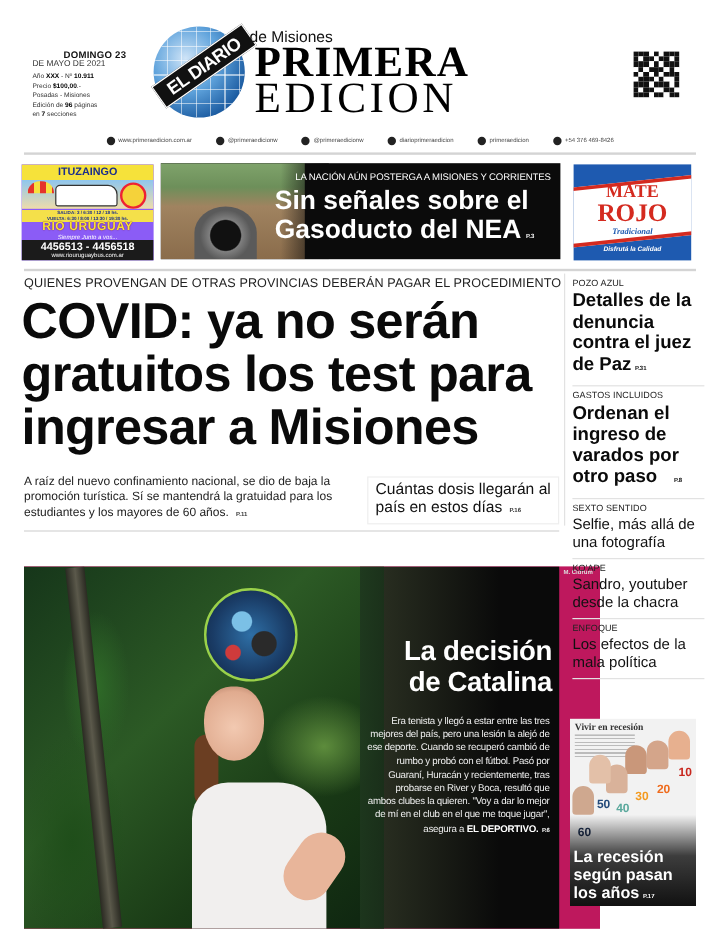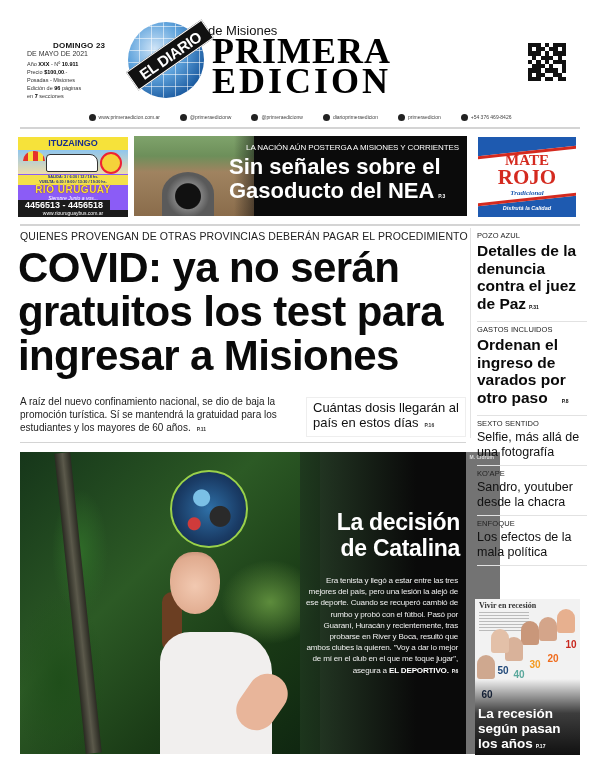--- a/index.html
+++ b/index.html
@@ -21,21 +21,21 @@
   .globe::before { content: ""; position: absolute; inset: 0; border-radius: 50%;
     background:
       repeating-linear-gradient(0deg, transparent 0 11px, rgba(255,255,255,0.55) 11px 12px),
       repeating-linear-gradient(90deg, transparent 0 11px, rgba(255,255,255,0.55) 11px 12px); }
   .eldiario-band { position: absolute; left: -4px; top: 24px; width: 92px; height: 22px; background: #111;
     color: #fff; font-weight: 700; font-size: 15px; line-height: 22px; text-align: center;
     transform: rotate(-35deg); letter-spacing: -0.5px; border: 1.5px solid #fff; font-family: "Liberation Sans", sans-serif; }
   .demisiones { position: absolute; left: 80px; top: 3px; font-weight: 400; font-size: 13px; color: #111; }
   .primera { position: absolute; left: 84px; top: 14px; font-family: "Liberation Serif", serif; font-weight: 700;
     font-size: 36px; line-height: 34px; letter-spacing: 1px; color: #000; }
-  .edicion { position: absolute; left: 84px; top: 44px; font-family: "Liberation Serif", serif; font-weight: 700;
+  .edicion { position: absolute; left: 84px; top: 44px; font-family: "Liberation Serif", serif; font-weight: 400;
     font-size: 36px; line-height: 34px; letter-spacing: 3px; color: #000; }
 
   .qr { position: absolute; left: 528px; top: 43px; width: 38px; height: 38px; background: #fff;
     display: grid; grid-template-columns: repeat(9, 1fr); grid-template-rows: repeat(9, 1fr); gap: 0; }
   .qr span { background: #111; }
   .qr span.w { background: #fff; }
 
   .socials { position: absolute; left: 0; top: 110px; width: 600px; height: 14px; display: flex;
     justify-content: center; gap: 20px; font-size: 5px; color: #444; align-items: center; }
   .social { display: flex; align-items: center; gap: 3px; }
@@ -49,21 +49,21 @@
   .ad-left .beach { position: absolute; left: 0; top: 13px; width: 110px; height: 24px; background: linear-gradient(#8fc6ee, #eedcaa); }
   .ad-left .bus { position: absolute; left: 28px; top: 17px; width: 52px; height: 18px; background: #fff; border-radius: 4px 8px 2px 2px; border: 1px solid #333; }
   .ad-left .umbrella { position: absolute; left: 5px; top: 14px; width: 22px; height: 10px; border-radius: 11px 11px 0 0;
     background: repeating-linear-gradient(90deg, #e5322b 0 5px, #f7e040 5px 10px); }
   .ad-left .logo-o { position: absolute; left: 82px; top: 15px; width: 22px; height: 22px; border-radius: 50%; background: #f5d23a; border: 2px solid #e23; }
   .ad-left .sched { position: absolute; left: 0; top: 38px; width: 110px; height: 10px; background: #f4e04a; color: #1a2e8c;
     font-size: 3.8px; font-weight: 700; text-align: center; line-height: 5px; }
   .ad-left .brand { position: absolute; left: 0; top: 48px; width: 110px; height: 10px; color: #f6e23a; font-weight: 700;
     font-size: 10px; text-align: center; line-height: 10px; letter-spacing: 0.5px; text-shadow: 0 0 1px #7b0000; }
   .ad-left .tag { position: absolute; left: 0; top: 58px; width: 110px; font-size: 5px; color: #fff; text-align: center; font-style: italic; }
-  .ad-left .phones { position: absolute; left: 0; top: 63px; width: 92px; height: 10px; background: #1b1b1b; color: #fff;
+  .ad-left .phones { position: absolute; left: 0; top: 63px; width: 110px; height: 10px; background: #1b1b1b; color: #fff;
     font-weight: 700; font-size: 9px; text-align: center; line-height: 10px; }
   .ad-left .url { position: absolute; left: 0; top: 73px; width: 110px; height: 7px; background: #1b1b1b; color: #fff;
     font-size: 5px; text-align: center; line-height: 7px; }
 
   .banner { position: absolute; left: 134px; top: 136px; width: 333px; height: 80px; background: #0b0b0b; overflow: hidden; }
   .banner .photo { position: absolute; left: 0; top: 0; width: 120px; height: 80px;
     background: linear-gradient(180deg, #7fa36b 0%, #6d8f5a 25%, #a08360 45%, #8a6c4b 100%); }
   .banner .photo::after { content: ""; position: absolute; left: 100px; top: 0; width: 40px; height: 80px;
     background: linear-gradient(90deg, rgba(11,11,11,0), #0b0b0b); }
   .banner .pipe { position: absolute; left: 28px; top: 36px; width: 52px; height: 44px; border-radius: 50% 50% 0 0;
@@ -89,21 +89,21 @@
   .main-kicker { position: absolute; left: 20px; top: 230px; font-size: 10.5px; color: #222; letter-spacing: 0.1px; }
   .main-head { position: absolute; left: 18px; top: 246px; width: 450px; font-weight: 700; font-size: 42px;
     line-height: 44px; color: #0a0a0a; letter-spacing: -0.6px; }
   .main-body { position: absolute; left: 20px; top: 395px; width: 276px; font-size: 10px; line-height: 13px; color: #222; }
   .pg-small { font-size: 5px; font-weight: 700; margin-left: 6px; color: #333; }
   .sub-box { position: absolute; left: 306px; top: 397px; width: 160px; height: 40px; border: 1px solid #eee;
     font-size: 13px; line-height: 15px; color: #111; padding: 2px 0 0 6px; }
   .col-divider { position: absolute; left: 470px; top: 228px; width: 1px; height: 210px; background: #e2e2e2; }
 
   
-  .feature { position: absolute; left: 20px; top: 452px; width: 480px; height: 302px; background: #737373; overflow: hidden; }
+  .feature { position: absolute; left: 20px; top: 472px; width: 480px; height: 302px; background: #be185d; overflow: hidden; }
   .feature .jungle { position: absolute; left: 0; top: 0; width: 300px; height: 302px;
     background:
       radial-gradient(ellipse 40px 90px at 60px 100px, #2f6b28 0%, rgba(47,107,40,0) 70%),
       radial-gradient(ellipse 70px 60px at 250px 150px, #5d8c3c 0%, rgba(93,140,60,0) 70%),
       radial-gradient(ellipse 60px 120px at 40px 230px, #1f4e1a 0%, rgba(31,78,26,0) 75%),
       linear-gradient(135deg, #16361a 0%, #2c5a25 40%, #1a3b16 70%, #0e2410 100%); }
   .feature .jungle-r { position: absolute; left: 280px; top: 0; width: 166px; height: 302px;
     background: linear-gradient(90deg, rgba(30,55,30,0.9), #0a0a0a 70%); }
   .feature .trunk { position: absolute; left: 50px; top: 0; width: 16px; height: 302px; background: linear-gradient(90deg, #2a2a22, #5b594b, #2a2a22); transform: rotate(-6deg); }
   .feature .ball { position: absolute; left: 150px; top: 18px; width: 78px; height: 78px; border-radius: 50%;

